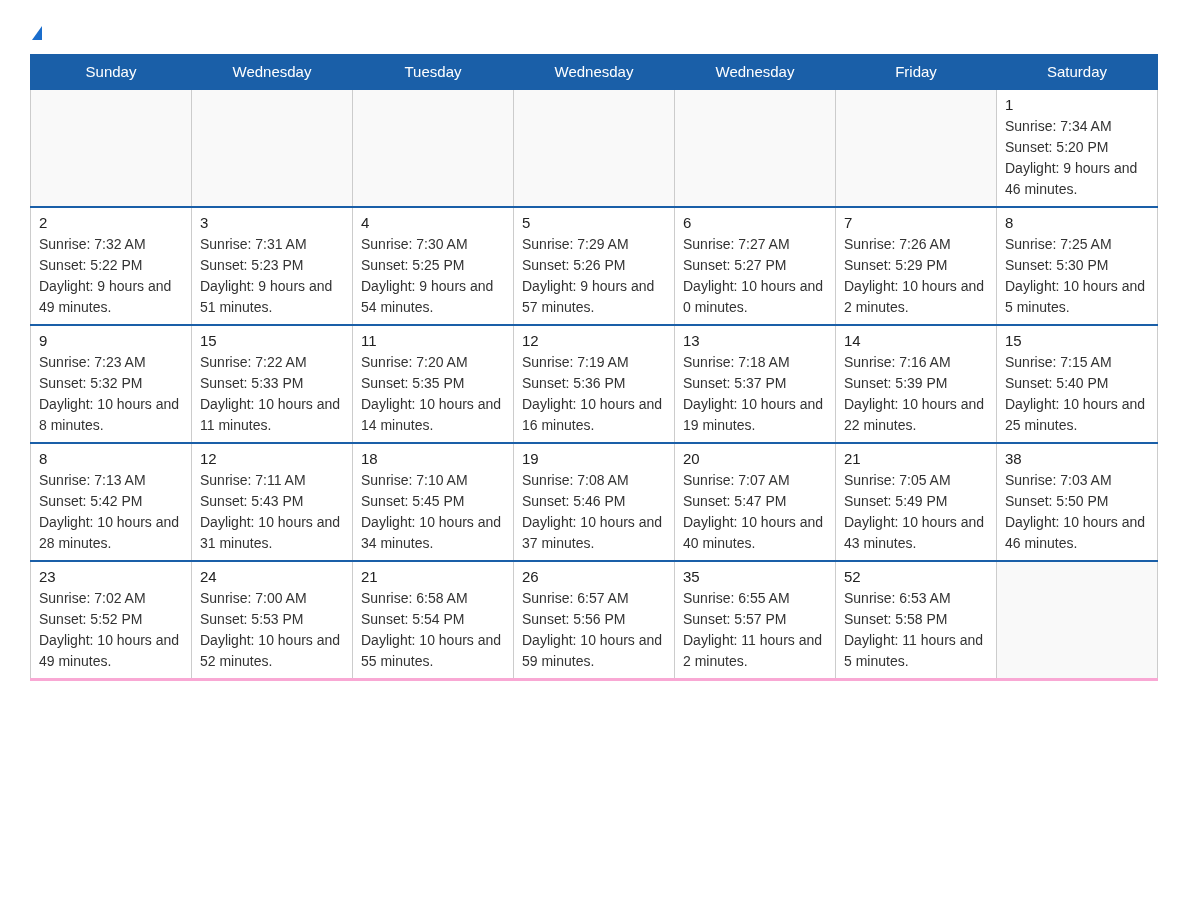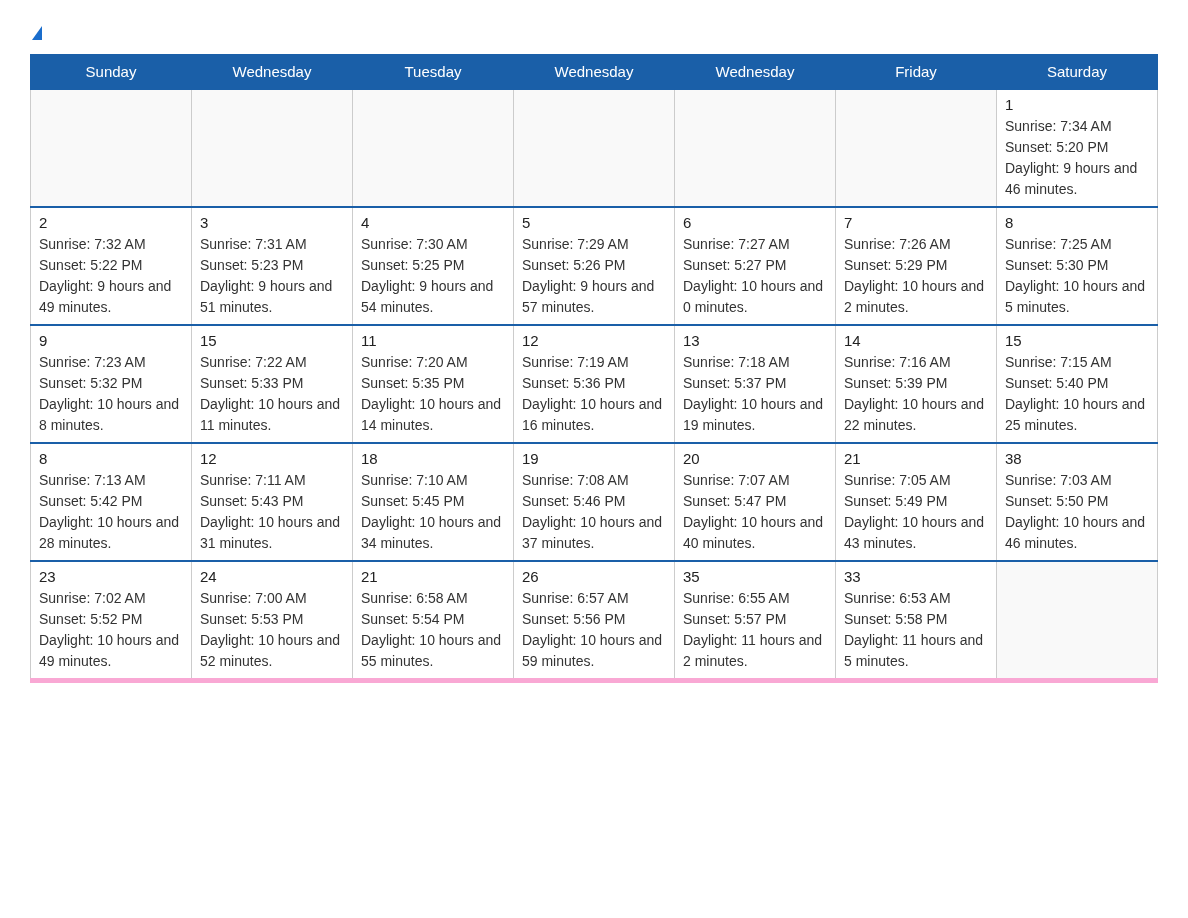--- a/index.html
+++ b/index.html
@@ -89,21 +89,21 @@
     }
     .day-info {
       font-size: 14px;
       color: #333;
       line-height: 1.5;
     }
     .empty-cell {
       background: #f9f9f9;
     }
     .last-row td {
-      border-bottom: 5px solid #f9a8d4;
+      border-bottom: 3px solid #f9a8d4;
     }
   </style>
 </head>
 <body>
 
 <div class="header">
   <div class="logo">
     <div>
       <span class="logo-general"></span><span class="logo-triangle"></span>
     </div>
@@ -245,19 +245,19 @@
         </td>
         <td>
           <span class="day-number">26</span>
           <div class="day-info">Sunrise: 6:57 AM<br>Sunset: 5:56 PM<br>Daylight: 10 hours and 59 minutes.</div>
         </td>
         <td>
           <span class="day-number">35</span>
           <div class="day-info">Sunrise: 6:55 AM<br>Sunset: 5:57 PM<br>Daylight: 11 hours and 2 minutes.</div>
         </td>
         <td>
-          <span class="day-number">33</span>
+          <span class="day-number">52</span>
           <div class="day-info">Sunrise: 6:53 AM<br>Sunset: 5:58 PM<br>Daylight: 11 hours and 5 minutes.</div>
         </td>
         <td class="empty-cell"></td>
       </tr>
     </tbody>
 </table>
 
 </body></html>

